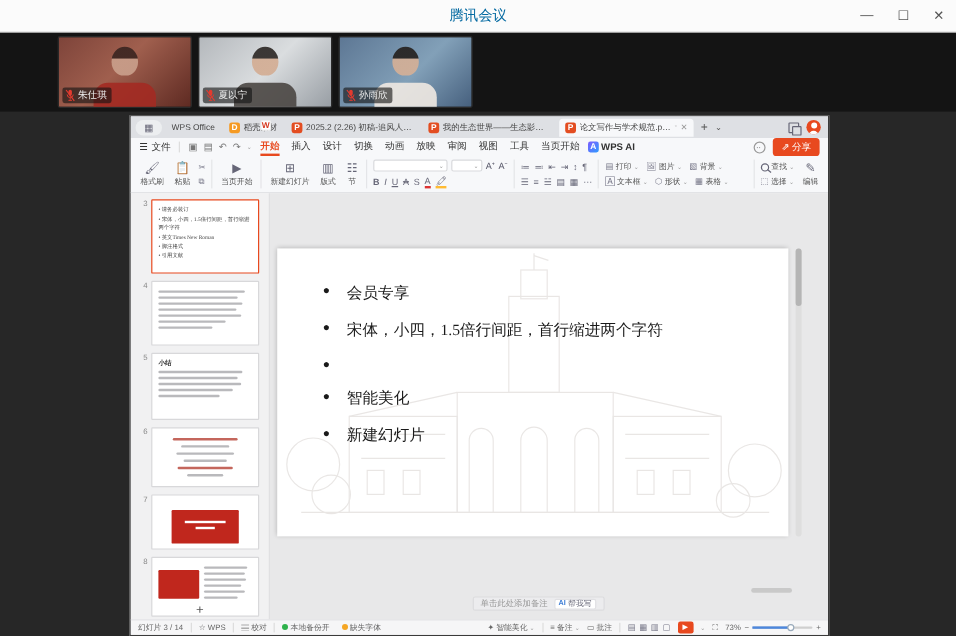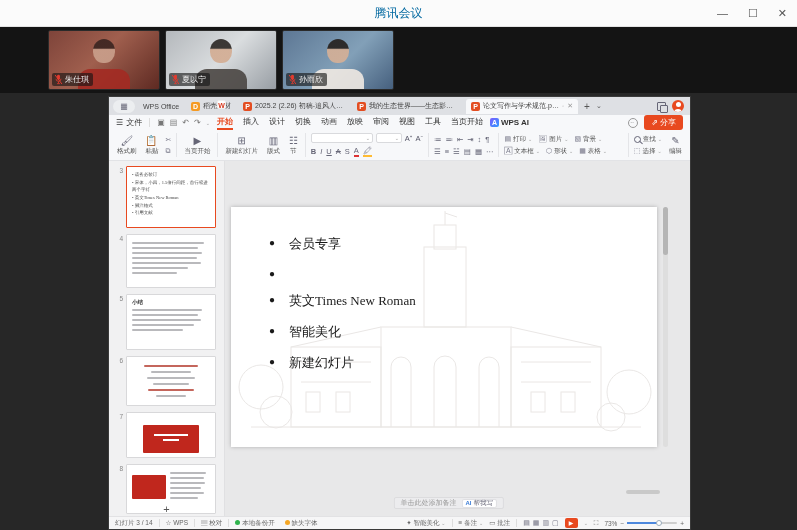--- a/index.html
+++ b/index.html
@@ -545,24 +545,24 @@
                 <line x1="280" y1="120" x2="370" y2="140"></line>
             </g>
           </svg>
           <div class="bullets">
               <div class="b">
                 <span class="dot">●</span>
                 <span>会员专享</span>
               </div>
               <div class="b">
                 <span class="dot">●</span>
+                <span>宋体，小四，1.5倍行间距，首行缩进两个字符</span>
               </div>
               <div class="b">
                 <span class="dot">●</span>
-                <span>英文Times New Roman</span>
               </div>
               <div class="b">
                 <span class="dot">●</span>
                 <span>智能美化</span>
               </div>
               <div class="b">
                 <span class="dot">●</span>
                 <span>新建幻灯片</span>
               </div>
             </div>

